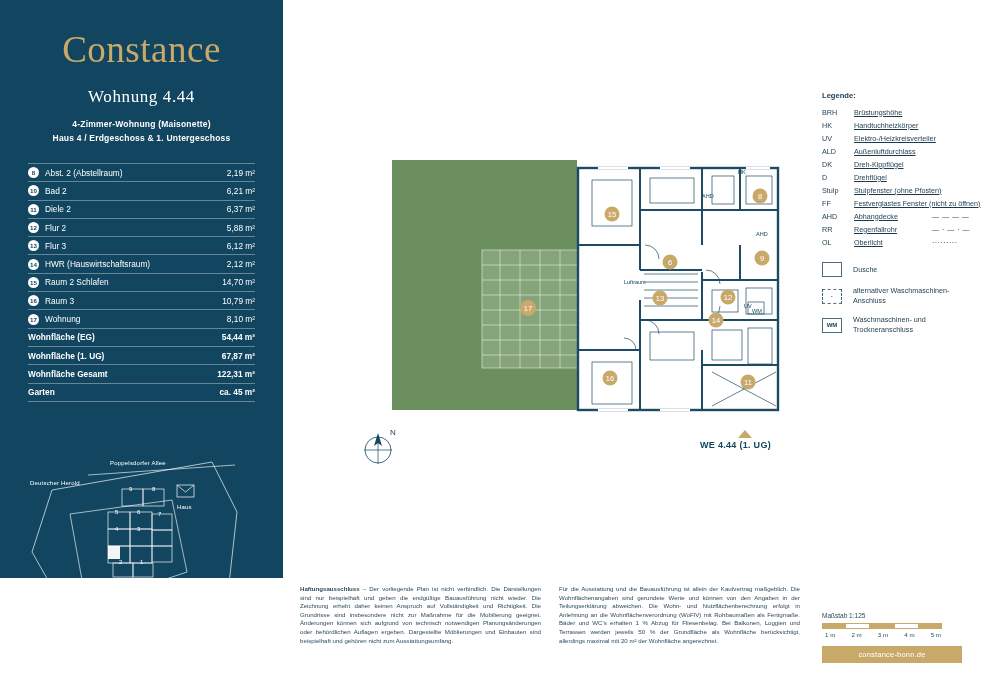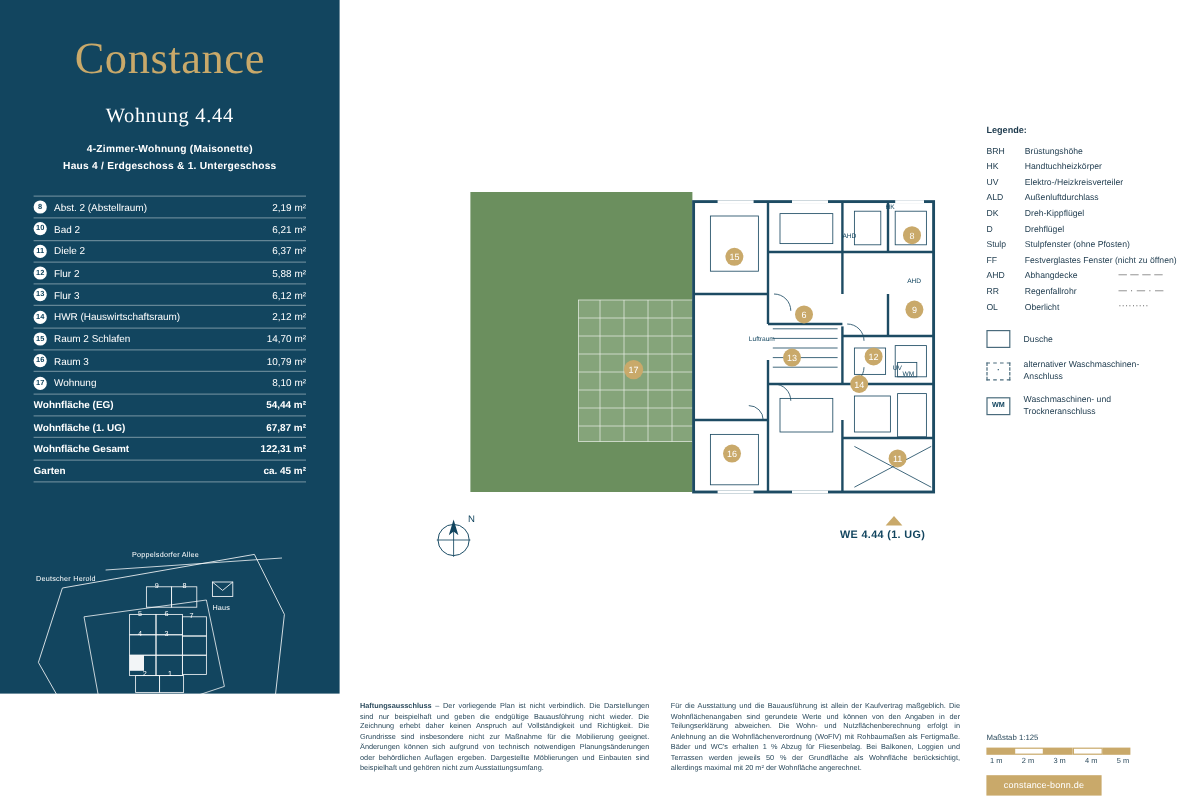--- a/index.html
+++ b/index.html
@@ -136,26 +136,25 @@
 
   
   .legend {
     position: absolute;
     left: 822px;
     top: 90px;
     width: 170px;
     font-size: 7.2px;
     line-height: 11.5px;
     color: #1d3a4d;
-    margin-top: 13px;
   }
   .legend-title { font-weight: bold; font-size: 7.6px; margin-bottom: 5px; }
   .legend-row { display: flex; margin-bottom: 1.5px; }
   .legend-abbr { width: 32px; flex: 0 0 32px; }
-  .legend-def { flex: 1 1 auto; }
+  .legend-def { flex: 1 1 auto; text-decoration: underline; }
   .legend-sym { width: 60px; flex: 0 0 60px; font-size: 7px; color:#444; letter-spacing:0.5px;}
 
   .legend-items { margin-top: 14px; }
   .legend-item {
     display: flex;
     align-items: center;
     margin-bottom: 9px;
     font-size: 7.2px;
     line-height: 10px;
   }
@@ -191,21 +190,21 @@
     top: 612px;
     width: 130px;
   }
   .scale-title { font-size: 6.5px; margin-bottom: 4px; color:#2b4a5c; }
   .scale-bars { display: flex; height: 6px; width: 120px; }
   .scale-bars div { flex: 1 1 0; }
   .scale-nums { display: flex; width: 132px; margin-left: -5px; font-size: 6.2px; margin-top: 2px; color:#2b4a5c; }
   .scale-nums span { flex: 1 1 0; text-align: center; }
   .url-bar {
     margin-top: 8px;
-    width: 96px;
+    width: 140px;
     background: #c9a96a;
     color: #ffffff;
     font-size: 7.5px;
     text-align: center;
     padding: 4px 0 4px 0;
     letter-spacing: 0.2px;
   }
 </style>
 </head>
 <body>

